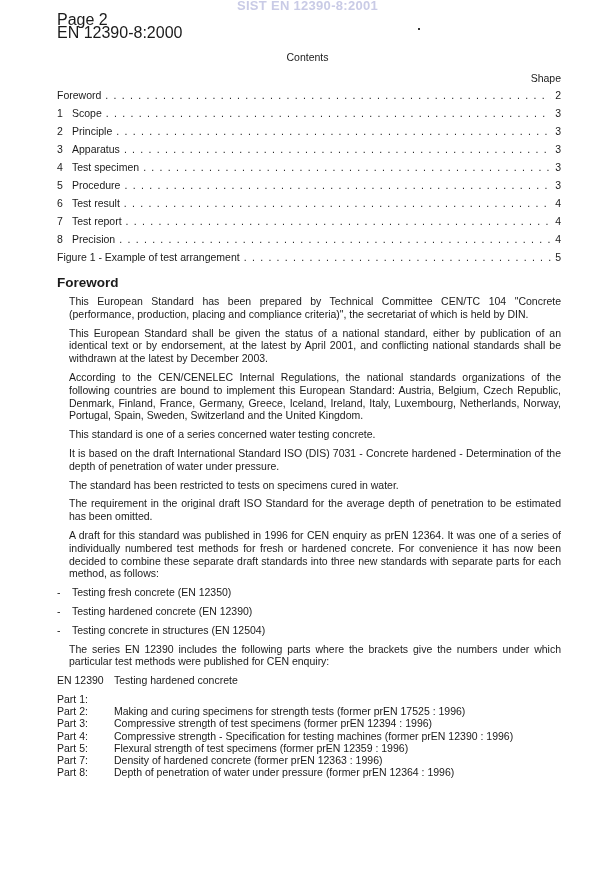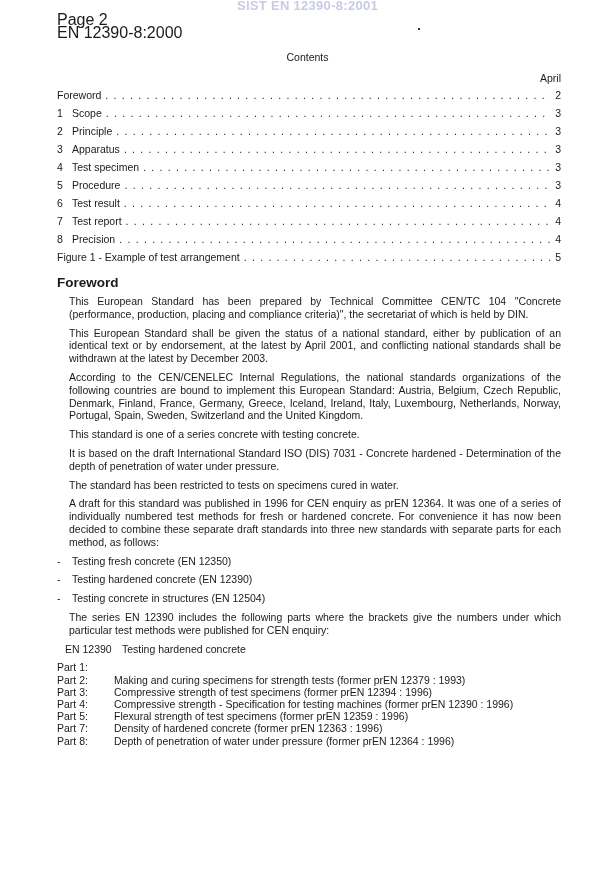--- a/index.html
+++ b/index.html
@@ -17,37 +17,37 @@
   .toc-label { flex:none; padding-right:4px; }
   .toc-dots { flex:1; overflow:hidden; letter-spacing:3.4px; color:#222; }
   .toc-dots::before { content:". . . . . . . . . . . . . . . . . . . . . . . . . . . . . . . . . . . . . . . . . . . . . . . . . . . . . . . . . . . . . . . . . . . . . . . . . . . . . . . . . . . . . . . . . . . . . . . . . . . . . . . . . . . . . . . ."; letter-spacing:0; word-spacing:2.4px; }
   .toc-pg { flex:none; padding-left:4px; }
   .body { position:absolute; left:57px; top:275px; width:504px; font-size:10.5px; line-height:12.8px; }
   h2 { margin:0 0 4px 0; font-size:13.5px; font-weight:bold; line-height:16px; }
   p { margin:0 0 6px 12px; text-align:justify; }
   .bullet { display:flex; margin:0 0 6px 0; }
   .bullet-mark { width:15px; flex:none; }
   .series-hdr { display:flex; margin:0 0 6px 0; }
-  .series-code { width:57px; flex:none;margin-left:8px; }
+  .series-code { width:57px; flex:none; }
   .part { display:flex; line-height:12.2px; }
   .part-lbl { width:57px; flex:none; }
 </style>
 </head>
 <body>
 
 <div class="watermark">SIST EN 12390-8:2001</div>
 
 <div class="hdr">
   <div>Page 2</div>
   <div>EN 12390-8:2000</div>
 </div>
 <div class="hdr-dot"></div>
 
 <div class="contents-title">Contents</div>
-<div class="toc-page-hdr">April</div>
+<div class="toc-page-hdr">Shape</div>
 
 <div class="toc">
   <div class="toc-row">
     <span class="toc-label">Foreword</span>
     <span class="toc-dots"></span>
     <span class="toc-pg">2</span>
   </div>
   <div class="toc-row">
     <span class="toc-num">1</span>
     <span class="toc-label">Scope</span>
@@ -101,23 +101,24 @@
     <span class="toc-dots"></span>
     <span class="toc-pg">5</span>
   </div>
 </div>
 
 <div class="body">
   <h2>Foreword</h2>
   <p>This European Standard has been prepared by Technical Committee CEN/TC 104 "Concrete (performance, production, placing and compliance criteria)", the secretariat of which is held by DIN.</p>
   <p>This European Standard shall be given the status of a national standard, either by publication of an identical text or by endorsement, at the latest by April 2001, and conflicting national standards shall be withdrawn at the latest by December 2003.</p>
   <p>According to the CEN/CENELEC Internal Regulations, the national standards organizations of  the following countries are bound to implement this European Standard: Austria, Belgium, Czech Republic, Denmark, Finland, France, Germany, Greece, Iceland, Ireland, Italy, Luxembourg, Netherlands, Norway, Portugal, Spain, Sweden, Switzerland and the United Kingdom.</p>
-  <p>This standard is one of a series concrete with testing concrete.</p>
+  <p>This standard is one of a series concerned water testing concrete.</p>
   <p>It is based on the draft International Standard ISO (DIS) 7031 - Concrete hardened - Determination of the depth of penetration of water under pressure.</p>
   <p>The standard has been restricted to tests on specimens cured in water.</p>
+  <p>The requirement in the original draft ISO Standard for the average depth of penetration to be estimated has been omitted.</p>
   <p>A draft for this standard was published in 1996 for CEN enquiry as prEN 12364. It was one of a series of individually numbered test methods for fresh or hardened concrete. For convenience it has now been decided to combine these separate draft standards into three new standards with separate parts for each method, as follows:</p>
 
   <div class="bullet">
     <span class="bullet-mark">-</span>
     <span>Testing fresh concrete (EN 12350)</span>
   </div>
   <div class="bullet">
     <span class="bullet-mark">-</span>
     <span>Testing hardened concrete (EN 12390)</span>
   </div>
@@ -132,21 +133,21 @@
     <span class="series-code">EN 12390</span>
     <span>Testing hardened concrete</span>
   </div>
 
   <div>
     <div class="part">
       <span class="part-lbl">Part 1:</span>
     </div>
     <div class="part">
       <span class="part-lbl">Part 2:</span>
-      <span>Making and curing specimens for strength tests (former prEN 12379 : 1993)</span>
+      <span>Making and curing specimens for strength tests (former prEN 17525 : 1996)</span>
     </div>
     <div class="part">
       <span class="part-lbl">Part 3:</span>
       <span>Compressive strength of test specimens (former prEN 12394 : 1996)</span>
     </div>
     <div class="part">
       <span class="part-lbl">Part 4:</span>
       <span>Compressive strength - Specification for testing machines (former prEN 12390 : 1996)</span>
     </div>
     <div class="part">

